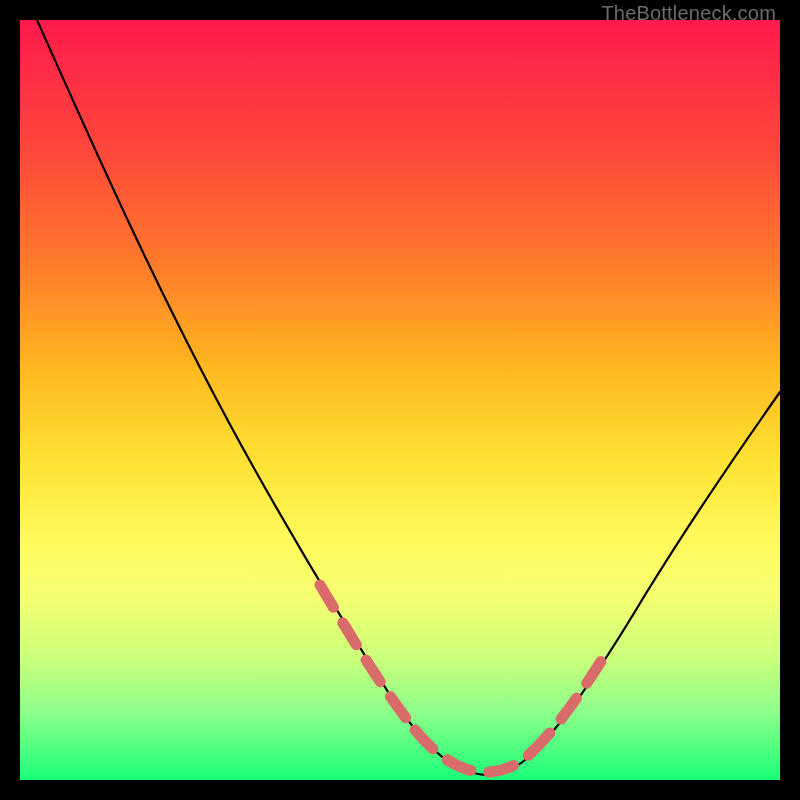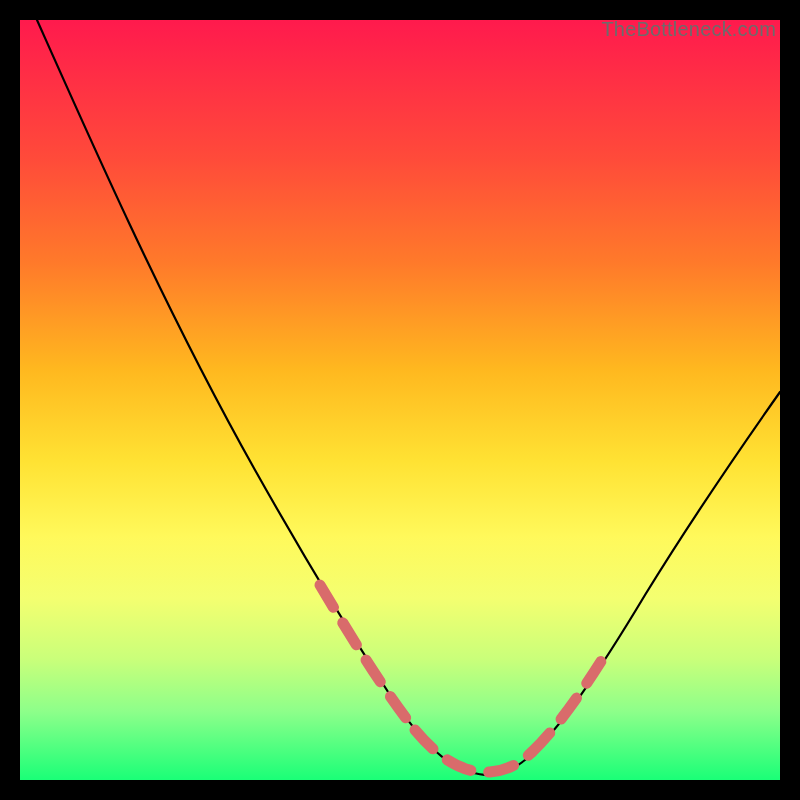--- a/index.html
+++ b/index.html
@@ -43,21 +43,20 @@
   .watermark {
     position: absolute;
     top: 2px;
     right: 24px;
     color: #6c6c6c;
     font-size: 20px;
     font-weight: 500;
     letter-spacing: 0.2px;
     user-select: none;
     white-space: nowrap;
-    margin-top: 16px;
   }
   svg.curve {
     position: absolute;
     left: 0;
     top: 0;
     width: 760px;
     height: 760px;
     overflow: visible;
   }
 </style>

